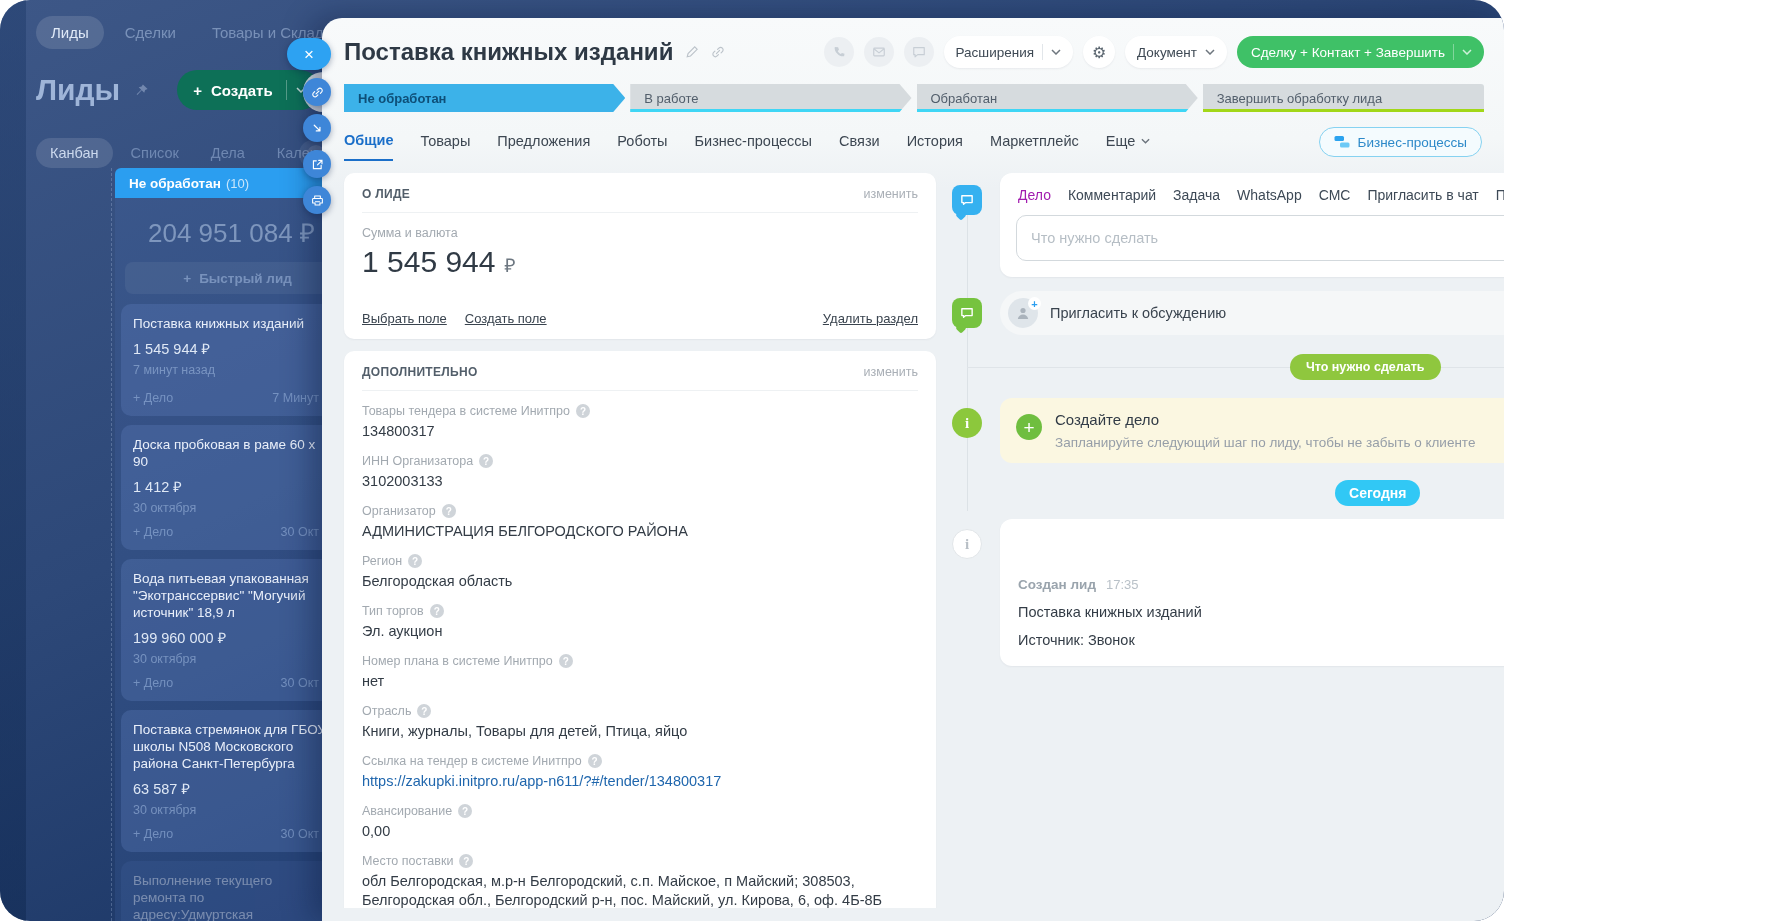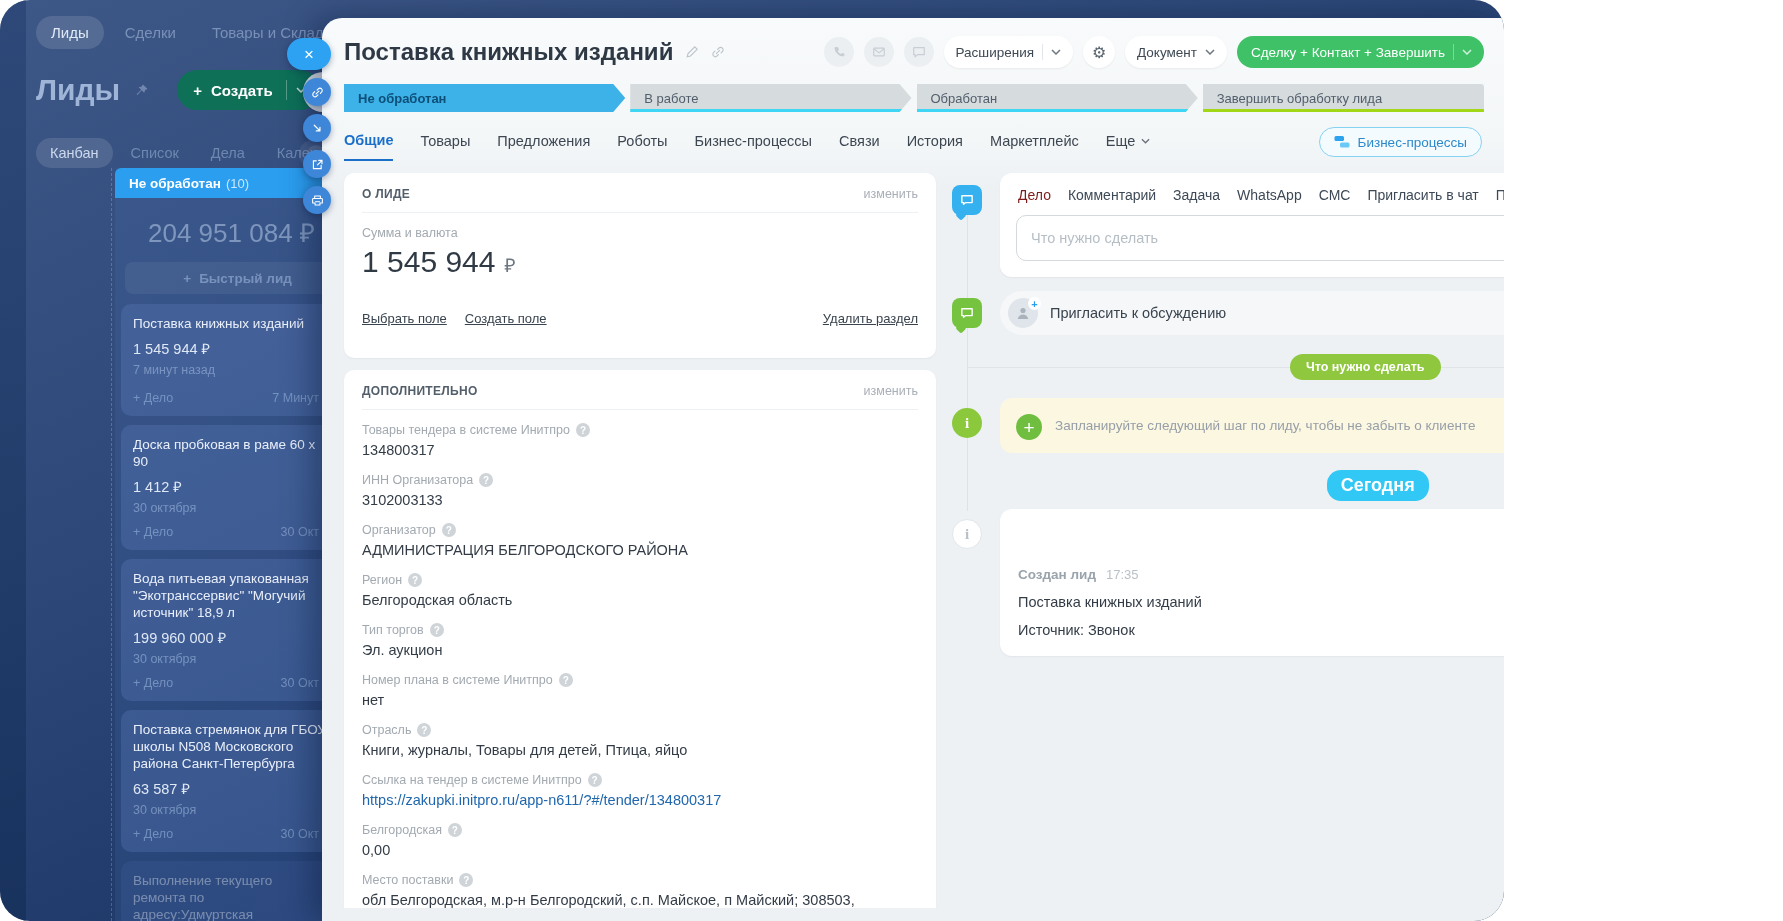--- a/index.html
+++ b/index.html
@@ -92,21 +92,21 @@
   .stage.last { border-radius:0 3px 3px 0; }
 
   .main-tabs { display:flex; align-items:center; gap:27px; padding:15px 22px 0; }
   .main-tab { font-size:14.5px; color:#3d4752; padding-bottom:11px; display:flex; align-items:center; gap:6px; }
   .main-tab.active { color:#1b6fc9; font-weight:bold; border-bottom:2px solid #1b6fc9; }
   .bp-pill { margin-left:auto; height:30px; border:1px solid #86d2f1; border-radius:16px; background:#f4fbfe;
     color:#2d89c9; font-size:13.5px; display:flex; align-items:center; gap:8px; padding:0 14px; margin-bottom:8px; }
 
   .panel-body { display:flex; padding:8px 20px 0 22px; height:calc(100% - 160px); overflow:hidden; }
   .detail-col { width:592px; flex:none; }
-  .dcard { background:#fff; border-radius:10px; padding:14px 18px 32px; box-shadow:0 1px 2px rgba(60,70,90,.06); margin-bottom:12px; }
+  .dcard { background:#fff; border-radius:10px; padding:14px 18px 13px; box-shadow:0 1px 2px rgba(60,70,90,.06); margin-bottom:12px; }
   .dcard-head { display:flex; align-items:center; }
   .dcard-title { font-size:12px; font-weight:bold; color:#525e6a; letter-spacing:.3px; }
   .edit-link { margin-left:auto; font-size:12.5px; color:#a9afb6; }
   .dcard-div { border-bottom:1px solid #eef1f3; margin:11px 0 13px; }
   .fld-label { display:flex; align-items:center; gap:6px; font-size:12.5px; color:#a2a9b0; }
   .help { width:14px; height:14px; border-radius:50%; background:#cfd4d9; color:#fff; font-size:10px; font-weight:bold;
     display:inline-flex; align-items:center; justify-content:center; }
   .amount-row { margin-top:5px; display:flex; align-items:baseline; gap:9px; }
   .amount { font-size:30px; color:#303a45; }
   .currency { font-size:19px; color:#6d7781; }
@@ -126,42 +126,42 @@
   .m-bubble::after { content:""; position:absolute; left:5px; bottom:-4px; width:8px; height:8px; background:inherit; transform:rotate(45deg); border-radius:2px; }
   .m-blue { background:#35b1f0; }
   .m-green { background:#76c33f; }
   .m-info { border-radius:50%; display:flex; align-items:center; justify-content:center; font-size:15px; font-weight:bold; font-family:"Liberation Serif",serif; }
   .m-info.green { background:#8cc83c; color:#fff; }
   .m-info.gray { background:#fff; border:1px solid #e2e6e9; color:#b8bfc6; }
 
   .composer { background:#fff; border-radius:12px; padding:12px 16px 16px; box-shadow:0 1px 2px rgba(60,70,90,.06); }
   .t-tabs { display:flex; align-items:center; gap:17px; padding:2px 2px 12px; flex-wrap:nowrap; }
   .t-tab { font-size:14px; color:#3d4956; white-space:nowrap; display:flex; align-items:center; gap:5px; }
-  .t-tab.active { color:#7f1d1d; box-shadow:0 14px 0 -12px #1e78d2; }
+  .t-tab.active { color:#a21caf; box-shadow:0 14px 0 -12px #1e78d2; }
   .composer-input { border:1px solid #d3d9dd; border-radius:10px; height:46px; display:flex; align-items:center; padding:0 14px; }
   .composer-input input { border:none; outline:none; flex:1; font-size:14.5px; font-family:inherit; color:#333; background:transparent; }
   .composer-input input::placeholder { color:#b6bec5; }
   .actions-dd { display:flex; align-items:center; gap:6px; font-size:13px; color:#6e7c8a; }
 
   .invite-row { margin-top:14px; background:#f5f7f8; border-radius:23px; height:44px; display:flex; align-items:center; gap:12px; padding:0 8px; }
   .ava-plus { width:30px; height:30px; border-radius:50%; background:#dfe5ea; color:#aab3bc; display:flex; align-items:center; justify-content:center; position:relative; }
   .ava-plus .plus-badge { position:absolute; right:-3px; top:-1px; width:13px; height:13px; border-radius:50%; background:#fff; color:#2b9ef0; font-size:11px; font-weight:bold; display:flex; align-items:center; justify-content:center; }
   .invite-text { font-size:14.5px; color:#39434e; }
 
   .todo-sep { position:relative; margin:19px 0 18px; text-align:center; }
   .todo-sep::before { content:""; position:absolute; left:-33px; right:0; top:50%; border-top:1px solid #dfe4e8; }
   .todo-pill { position:relative; display:inline-block; background:#8fc73e; color:#fff; font-size:12.5px; font-weight:bold; padding:6px 16px; border-radius:15px; }
 
   .hint-card { background:#fbf7e1; border-radius:12px; padding:13px 16px; display:flex; gap:13px; align-items:flex-start; }
   .plus-circle { width:26px; height:26px; border-radius:50%; background:#6fbe3f; color:#fff; font-size:19px; line-height:1; display:flex; align-items:center; justify-content:center; margin-top:3px; }
   .hint-title { font-size:15px; color:#313b46; }
   .hint-sub { font-size:13.5px; color:#969ea8; margin-top:7px; }
 
   .today-row { position:relative; margin:17px 0 15px; text-align:center; height:24px; }
-  .today-pill { display:inline-block; background:#31c8f5; color:#fff; font-size:18px; font-weight:bold; padding:5px 14px; border-radius:14px;margin-left:25px; }
+  .today-pill { display:inline-block; background:#31c8f5; color:#fff; font-size:14px; font-weight:bold; padding:5px 14px; border-radius:14px;margin-left:25px; }
   .filter-btn { position:absolute; right:0; top:0; height:24px; background:#f1f4f6; border-radius:13px; display:flex; align-items:center; gap:6px; padding:0 10px; font-size:11px; font-weight:bold; color:#98a1aa; letter-spacing:.4px; }
 
   .entry-card { background:#fff; border-radius:12px; padding:14px 18px 18px; box-shadow:0 1px 2px rgba(60,70,90,.06); position:relative; }
   .entry-head { display:flex; align-items:baseline; gap:10px; }
   .entry-title { font-size:13.5px; font-weight:bold; color:#9aa4ad;margin-top:44px; }
   .entry-time { font-size:13px; color:#b9c1c8; }
   .entry-ava { position:absolute; right:16px; top:12px; color:#c9d0d6; }
   .entry-line { font-size:14.5px; color:#333c46; margin-top:12px; }
 </style>
 </head>
@@ -516,21 +516,21 @@
           </div>
           <div class="field">
             <div class="fld-label">
                 <span>Ссылка на тендер в системе Инитпро</span>
                 <span class="help">?</span>
               </div>
             <div class="fld-value link">https://zakupki.initpro.ru/app-n611/?#/tender/134800317</div>
           </div>
           <div class="field">
             <div class="fld-label">
-                <span>Белгородская</span>
+                <span>Авансирование</span>
                 <span class="help">?</span>
               </div>
             <div class="fld-value">0,00</div>
           </div>
           <div class="field">
             <div class="fld-label">
                 <span>Место поставки</span>
                 <span class="help">?</span>
               </div>
             <div class="fld-value">обл Белгородская, м.р-н Белгородский, с.п. Майское, п Майский; 308503, Белгородская обл., Белгородский р-н, пос. Майский, ул. Кирова, 6, оф. 4Б-8Б</div>
@@ -596,20 +596,21 @@
         </div>
 
         <div class="t-row todo-sep">
           <span class="todo-pill">Что нужно сделать</span>
         </div>
 
         <div class="t-row hint-card">
           <span class="marker m-info green" style="top:10px;">i</span>
           <span class="plus-circle">+</span>
           <div>
+            <div class="hint-title">Создайте дело</div>
             <div class="hint-sub">Запланируйте следующий шаг по лиду, чтобы не забыть о клиенте</div>
           </div>
         </div>
 
         <div class="t-row today-row">
           <span class="today-pill">Сегодня</span>
           <span class="filter-btn">
             <svg width="11" height="11" viewBox="0 0 16 16">
                 <path d="M2 2.5h12L9.5 8v4.5l-3 1.5V8z" fill="none" stroke="currentColor" stroke-width="1.4" stroke-linejoin="round"></path>
               </svg>

